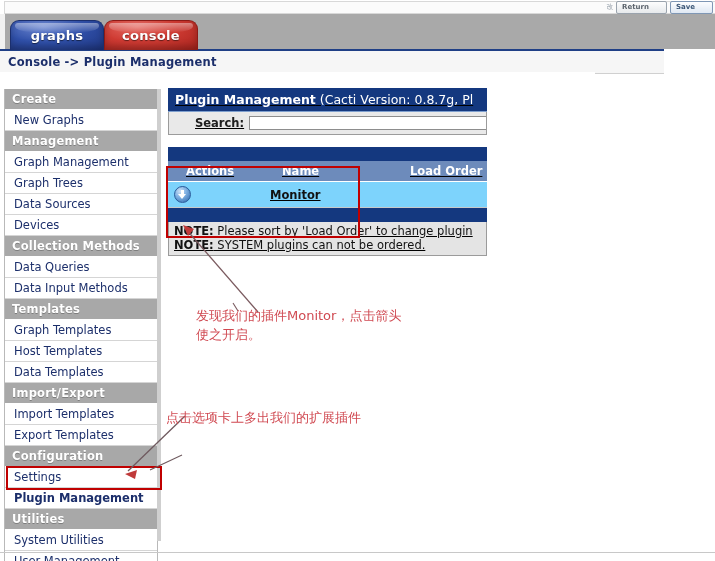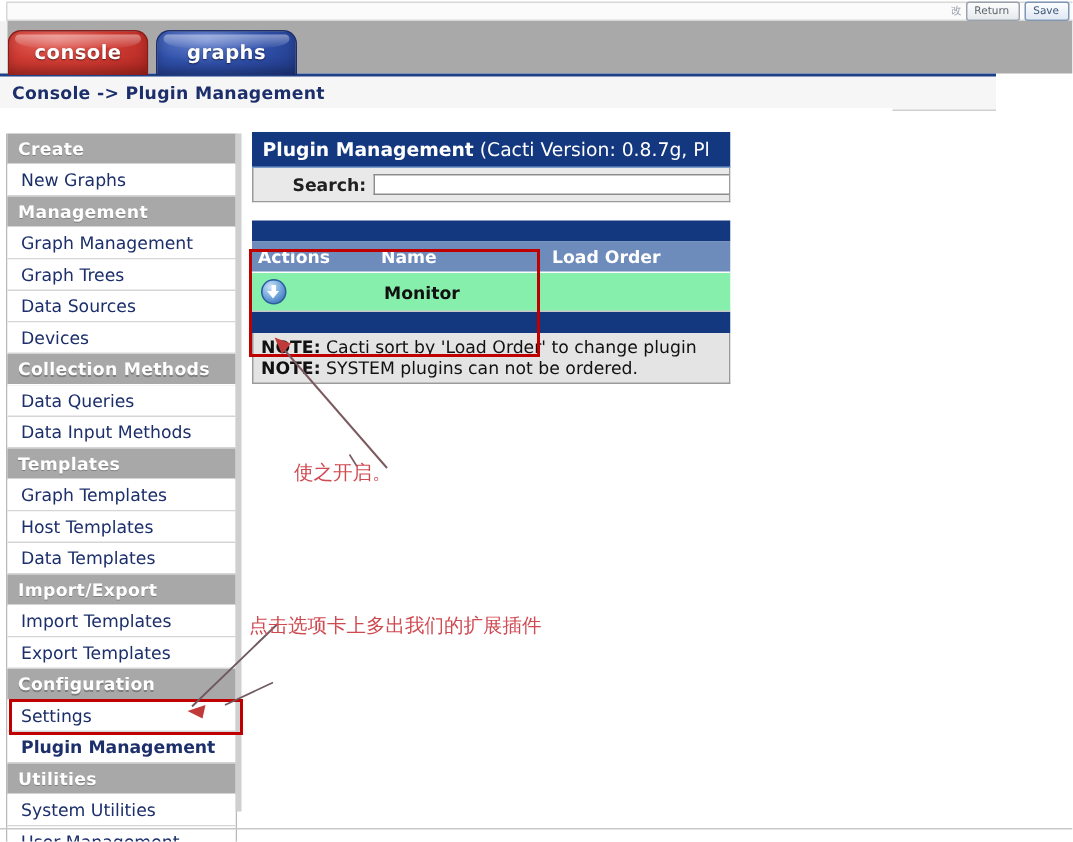--- a/index.html
+++ b/index.html
@@ -42,26 +42,27 @@
   }
   .tiny-cn {
     font-size: 7px;
     color: #9aa3ad;
     letter-spacing: -0.5px;
     white-space: nowrap;
   }
   .mini-btn {
     font-size: 7px;
     line-height: 9px;
-    padding: 1px 6px 1px 5px;
+    padding: 1px 17px 1px 5px;
     border: 1px solid #9aa3ad;
     border-radius: 2px;
     background: linear-gradient(#fdfdfd, #e6e9ec);
     color: #5c646d;
     white-space: nowrap;
+    font-weight: bold;
   }
   .mini-btn.save {
     border-color: #7f97b5;
     background: linear-gradient(#fcfdff, #dfe8f3);
     color: #3d5878;
   }
 
   
   .tab-band {
     position: absolute;
@@ -181,20 +182,21 @@
     width: 4px; height: 452px;
     background: #cfcfcf;
   }
 
   
   .content {
     position: absolute;
     left: 168px; top: 16px;
     width: 319px;
     overflow: hidden;
+    text-decoration: underline;
   }
   .panel-title {
     background: #14387f;
     color: #ffffff;
     font-size: 12.5px;
     padding: 4px 0 4px 7px;
     white-space: nowrap;
     border-bottom: 1px solid #7e9fce;
   }
   .panel-title b { font-weight: bold; }
@@ -234,26 +236,26 @@
   .tbl-topbar {
     background: #14387f;
     height: 14px;
   }
   .tbl-head th {
     background: #6d8bbb;
     color: #ffffff;
     font-size: 11.5px;
     font-weight: bold;
     text-align: left;
-    padding: 3px 0 3px 4px;
+    padding: 3px 0 3px 18px;
     border-bottom: 1px solid #ffffff;
     white-space: nowrap;
   }
   .tbl-row td {
-    background: #86efac;
+    background: #7dd3fc;
     padding: 4px 0 4px 6px;
     font-size: 11.5px;
     border-bottom: 1px solid #c9c9c9;
     vertical-align: middle;
     height: 16px;
   }
   .tbl-row td.name { font-weight: bold; color: #111; }
   .tbl-bottombar { background: #14387f; height: 14px; }
 
   .dl-icon {
@@ -333,27 +335,27 @@
   <div class="top-strip-right">
     <span class="tiny-cn">改 </span>
     <span class="mini-btn">Return</span>
     <span class="mini-btn save">Save</span>
   </div>
 </div>
 
 <div class="tab-band">
   <div class="tab-band-left"></div>
   <div class="tabs">
+    <div class="tab graphs">
+      <div class="tab-gloss"></div>
+      <span>graphs</span>
+    </div>
     <div class="tab console">
       <div class="tab-gloss"></div>
       <span>console</span>
-    </div>
-    <div class="tab graphs">
-      <div class="tab-gloss"></div>
-      <span>graphs</span>
     </div>
   </div>
 </div>
 
 <div class="crumb-bar">
   <div class="crumb">Console -&gt; Plugin Management</div>
 </div>
 
 <div class="page">
 
@@ -415,21 +417,21 @@
         <td></td>
       </tr>
       <tr class="tbl-bottombar">
             <td colspan="3"></td>
           </tr>
     </tbody>
       </table>
 
     <div class="notes">
       <div class="note">
-        <b>NOTE:</b><span> Cacti sort by 'Load Order' to change plugin</span>
+        <b>NOTE:</b><span> Please sort by 'Load Order' to change plugin</span>
       </div>
       <div class="note">
         <b>NOTE:</b><span> SYSTEM plugins can not be ordered.</span>
       </div>
     </div>
 
   </div>
 </div>
 
 <div class="anno-box" style="left:166px; top:166px; width:190px; height:68px;"></div>
@@ -442,20 +444,21 @@
 
   <line x1="233" y1="303" x2="238" y2="311" stroke="#7a5a5f" stroke-width="1.1"></line>
 
   <line x1="185" y1="416" x2="128" y2="471" stroke="#6f5a5f" stroke-width="1.3"></line>
   <polygon points="125,474 137,470 135,479" fill="#c03a3a"></polygon>
 
   <line x1="182" y1="455" x2="150" y2="470" stroke="#6f5a5f" stroke-width="1.1"></line>
 </svg>
 
 <div class="anno-text" style="left:196px; top:306px;">
+  <div>发现我们的插件Monitor，点击箭头</div>
   <div>使之开启。</div>
 </div>
 
 <div class="anno-text" style="left:166px; top:408px;">
   <div>点击选项卡上多出我们的扩展插件</div>
 </div>
 
 <div class="bottom-rule"></div>
 
 </body></html>

